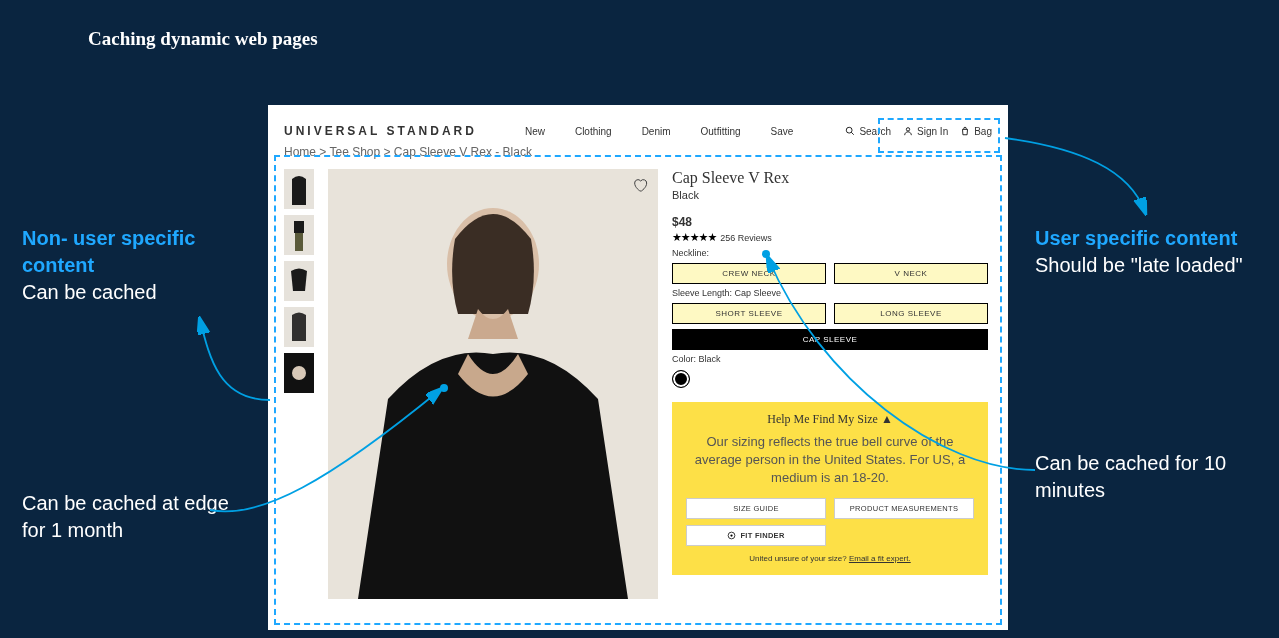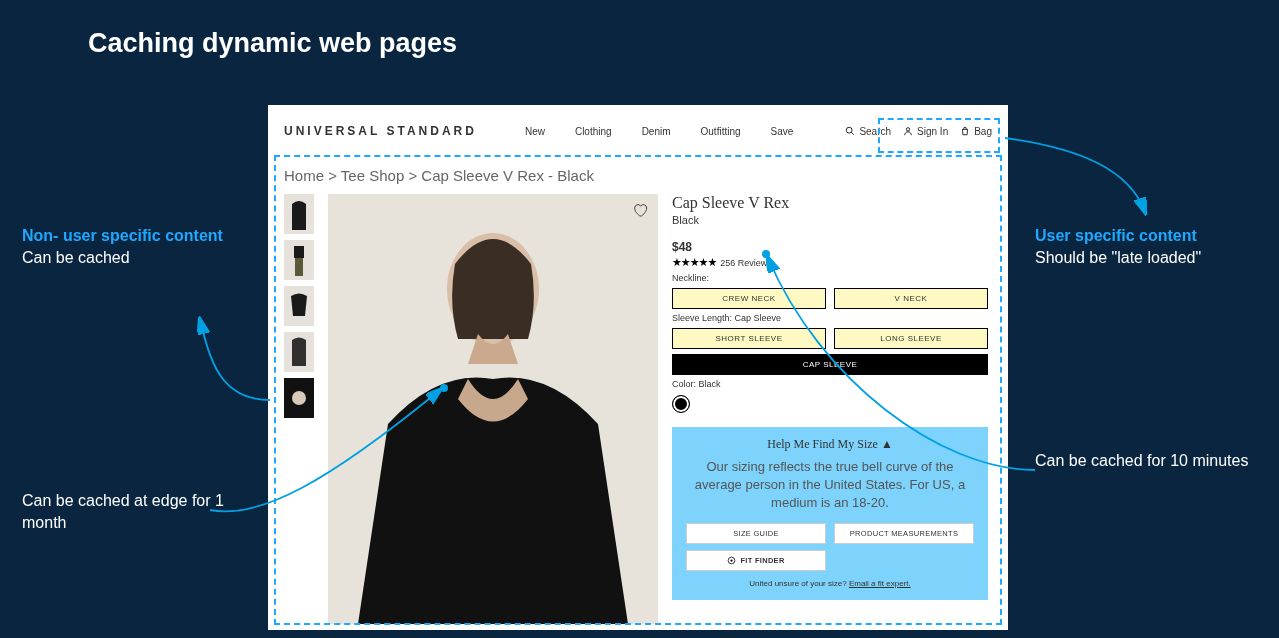--- a/index.html
+++ b/index.html
@@ -7,27 +7,28 @@
   body {
     background: #0a2540;
     font-family: -apple-system, BlinkMacSystemFont, "Segoe UI", Arial, sans-serif;
     color: #fff;
     position: relative;
   }
   .slide-title {
     position: absolute;
     top: 28px;
     left: 88px;
-    font-size: 27px;
+    font-size: 19px;
     font-weight: 700;
     color: #fff;
-  }
-
-  
-  .ann { position: absolute; font-size: 16px; line-height: 1.35; }
+    font-family: Liberation Serif, serif;
+  }
+
+  
+  .ann { position: absolute; font-size: 20px; line-height: 1.35; }
   .ann .hd-blue { color: #1fa8ff; font-weight: 700; }
   .ann .sub { color: #fff; font-weight: 400; }
 
   .ann-left-top { top: 225px; left: 22px; width: 220px; }
   .ann-left-bot { top: 490px; left: 22px; width: 220px; }
   .ann-right-top { top: 225px; left: 1035px; width: 220px; }
   .ann-right-bot { top: 450px; left: 1035px; width: 220px; }
 
   
   .frame {
@@ -61,21 +62,21 @@
 
   
   .frame-inner { padding: 12px 16px 16px 16px; font-size: 10px; color: #333; }
   .topbar { display: flex; align-items: center; gap: 18px; height: 28px; }
   .brand { font-weight: 700; letter-spacing: 3px; font-size: 12px; }
   .navlinks { display: flex; gap: 14px; font-size: 10px; flex: 1; margin-left: 14px; }
   .navlinks span { cursor: pointer; margin-left: 16px; }
   .top-right { display: flex; align-items: center; gap: 12px; font-size: 10px; }
   .top-right .itm { display: flex; align-items: center; gap: 4px; cursor: pointer; }
 
-  .crumbs { margin-top: 22px; font-size: 15px; color: #666; }
+  .crumbs { font-size: 12px; color: #666; }
 
   .product-area { display: flex; gap: 14px; margin-top: 10px; }
   .thumbs { display: flex; flex-direction: column; gap: 6px; }
   .thumb { width: 30px; height: 40px; background: #e6e2db; display: flex; align-items: center; justify-content: center; }
   .thumb.dark { background: #111; }
   .thumb svg { display: block; }
 
   .main-img {
     width: 330px;
     height: 430px;
@@ -102,21 +103,21 @@
     letter-spacing: 0.5px;
     padding: 5px 0;
     cursor: pointer;
     text-transform: uppercase;
   }
   .optbtn.sel { background: #000; color: #fff; }
 
   .swatchrow { display: flex; gap: 6px; margin-top: 6px; }
   .swatch { width: 18px; height: 18px; border-radius: 50%; background: #000; border: 1px solid #000; box-shadow: 0 0 0 2px #fff inset; }
 
-  .sizebox { margin-top: 14px; background: #7dd3fc; padding: 10px 14px 12px; }
+  .sizebox { margin-top: 14px; background: #fde047; padding: 10px 14px 12px; }
   .sizebox .title { text-align: center; font-family: Georgia, serif; font-size: 12px; }
   .sizebox .blurb { text-align: center; font-size: 13px; color: #555; margin-top: 6px; line-height: 1.4; }
   .sizebox .btnrow { display: flex; gap: 8px; margin-top: 10px; }
   .sizebox .wbtn { flex: 1; background: #fff; border: 1px solid #ccc; font-size: 7.5px; padding: 5px 0; text-align: center; letter-spacing: 0.3px; cursor: pointer; }
   .sizebox .btnrow2 { display: flex; gap: 8px; margin-top: 6px; }
   .sizebox .btnrow2 .wbtn { flex: 0 0 calc(50% - 4px); display: flex; align-items: center; justify-content: center; gap: 4px; }
   .sizebox .foot { text-align: center; font-size: 8px; color: #333; margin-top: 8px; }
   .sizebox .foot u { cursor: pointer; }
 
   

